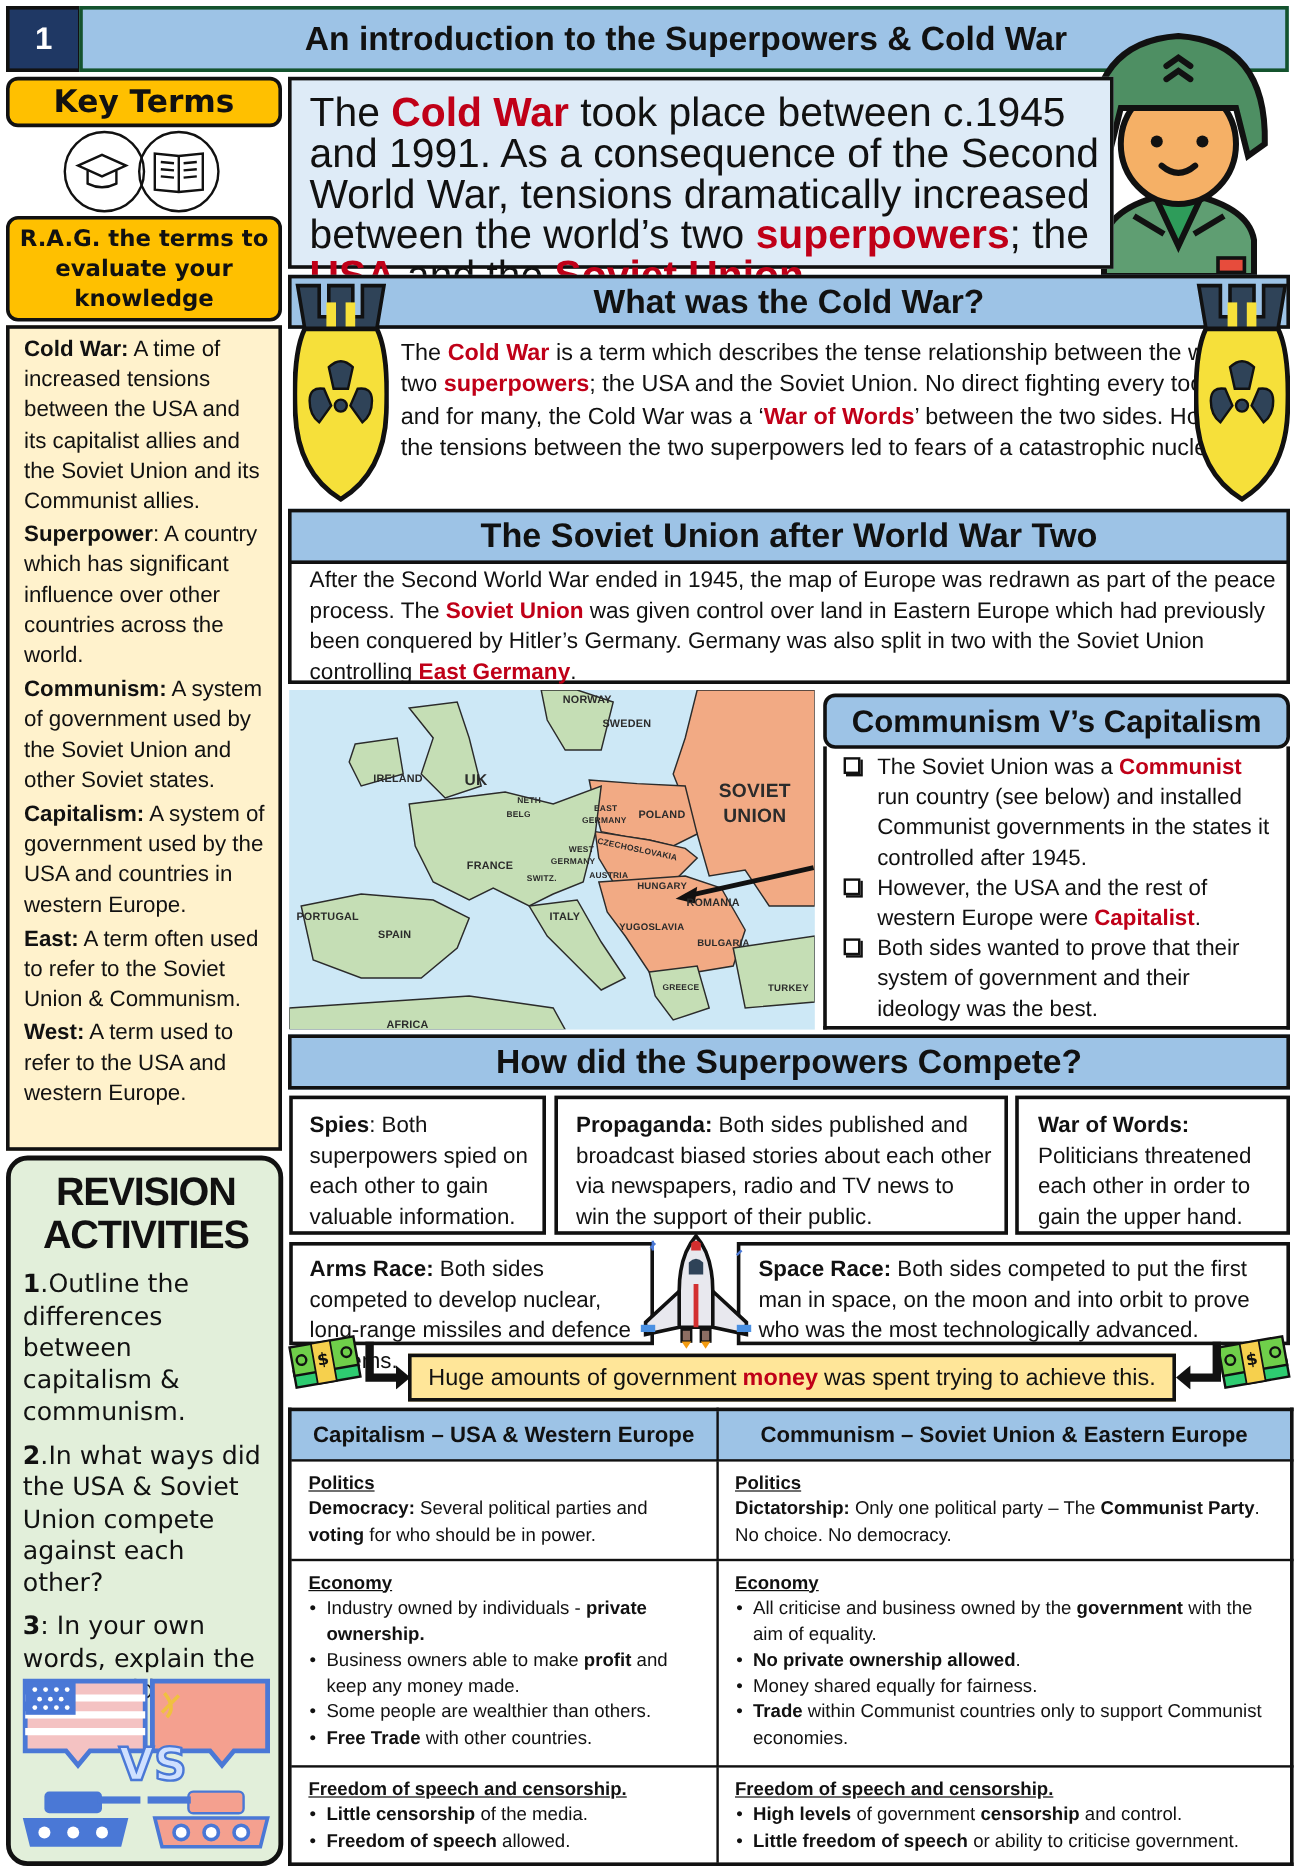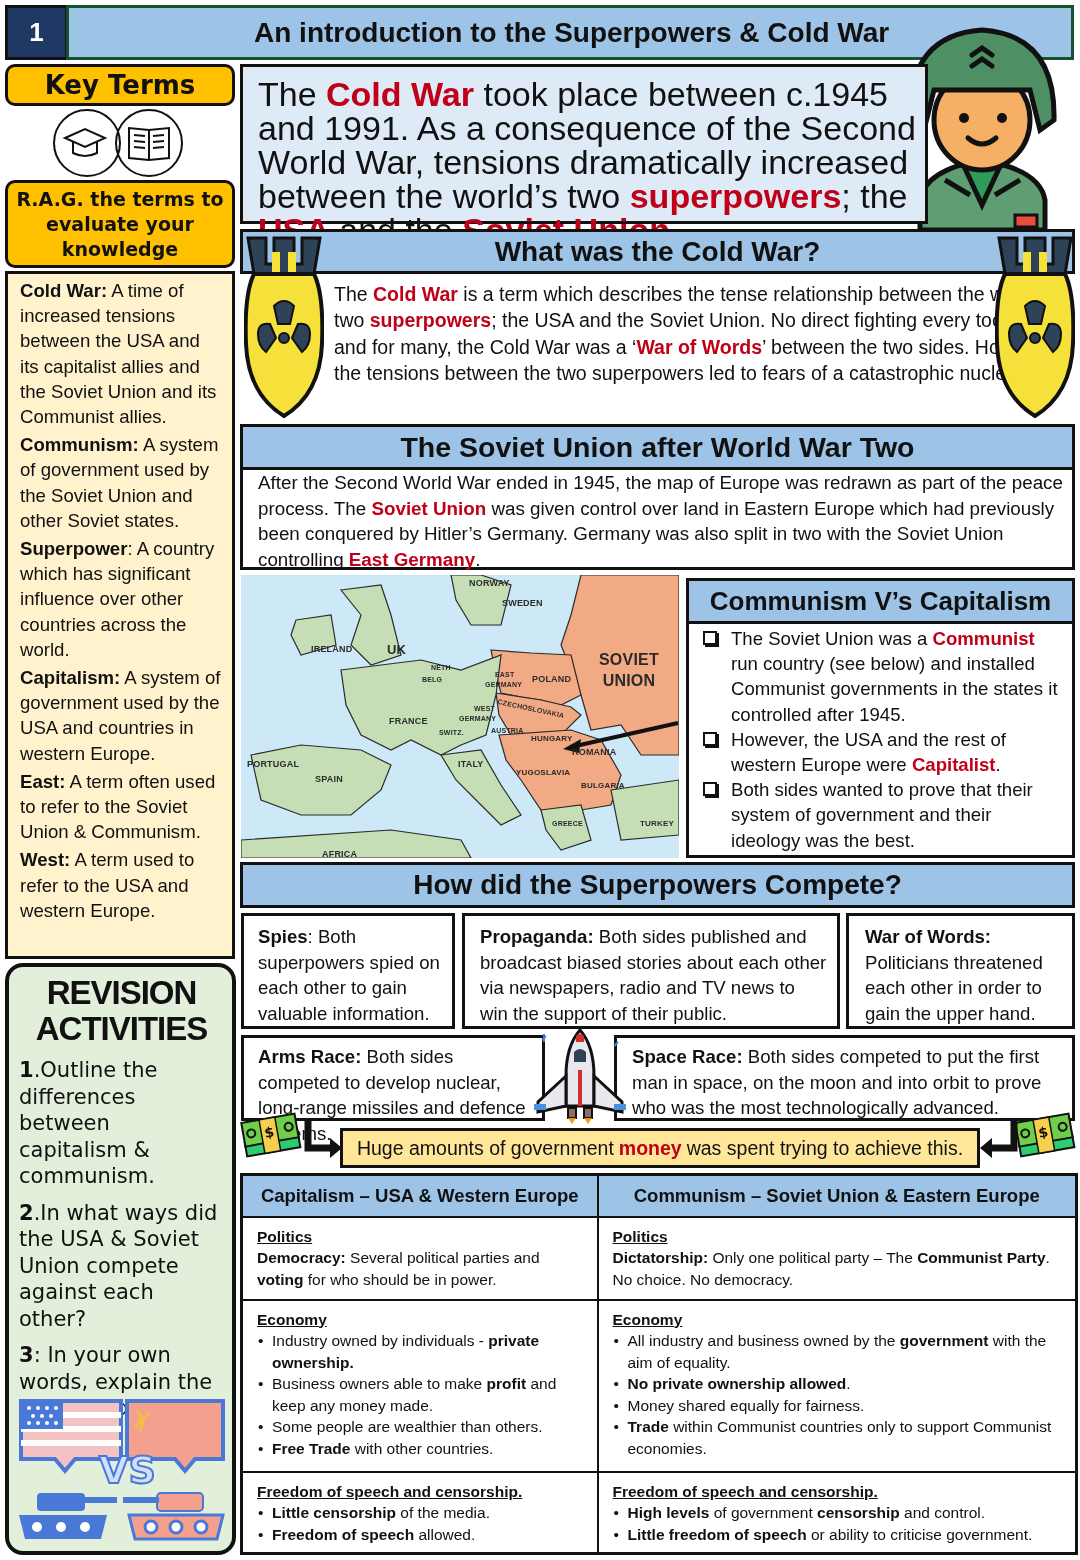--- a/index.html
+++ b/index.html
@@ -37,21 +37,21 @@
   .bomb { width: 80px; height: 185px; }
 
   .h-soviet { left: 240px; top: 424px; width: 835px; height: 46px; font-size: 28.5px; }
   .soviet-body { left: 240px; top: 468px; width: 835px; height: 102px; border: 3px solid #111; border-top: none; padding: 2px 0 0 15px; font-size: 18.8px; line-height: 25.6px; }
 
   
   .map { left: 241px; top: 575px; width: 438px; height: 283px; background: #cde8f6; overflow: hidden; }
   .map-label { position: absolute; font-size: 9px; font-weight: bold; color: #2b2b2b; letter-spacing: 0.2px; }
 
   
-  .h-cvc { left: 686px; top: 578px; width: 389px; height: 46px; font-size: 26px; justify-content: center; }
+  .h-cvc { left: 686px; top: 578px; width: 389px; height: 46px; font-size: 26px; justify-content: center; border-radius: 10px; }
   .cvc-body { left: 686px; top: 622px; width: 389px; height: 236px; border: 3px solid #111; border-top: none; padding: 4px 8px 0 14px; font-size: 18.6px; line-height: 25.2px; }
   .cvc-item { display: flex; }
   .checkbox { flex: 0 0 14px; width: 14px; height: 14px; border: 2px solid #111; margin-top: 5px; margin-right: 14px; box-shadow: 2px 2px 0 #111; background: #fff; }
 
   
   .h-compete { left: 240px; top: 862px; width: 835px; height: 46px; font-size: 28px; }
   .cbox { background: #fff; border: 3px solid #111; font-size: 18.6px; line-height: 25.5px; padding: 8px 10px 0 14px; }
   .c-spies { left: 241px; top: 913px; width: 214px; height: 116px; }
   .c-prop { left: 462px; top: 913px; width: 378px; height: 116px; padding-left: 15px; }
   .c-words { left: 846px; top: 913px; width: 229px; height: 116px; padding-left: 16px; }
@@ -104,22 +104,22 @@
     <path d="M84 20 L84 50 L104 52 L124 50 L124 20 L104 22 Z"></path>
     <path d="M104 22 L104 52"></path>
     <path d="M89 27 L100 28 M89 33 L100 34 M89 39 L100 40 M108 28 L119 27 M108 34 L119 33 M108 40 L119 39"></path>
   </g>
 </svg>
 
 <div class="abs rag-pill">R.A.G. the terms to evaluate your knowledge</div>
 
 <div class="abs terms-box">
   <div class="term"><b>Cold War:</b><span> A time of increased tensions between the USA and its capitalist allies and the Soviet Union and its Communist allies.</span></div>
+  <div class="term"><b>Superpower</b><span>: A country which has significant influence over other countries across the world.</span></div>
   <div class="term"><b>Communism:</b><span> A system of government used by the Soviet Union and other Soviet states.</span></div>
-  <div class="term"><b>Superpower</b><span>: A country which has significant influence over other countries across the world.</span></div>
   <div class="term"><b>Capitalism:</b><span> A system of government used by the USA and countries in western Europe.</span></div>
   <div class="term"><b>East:</b><span> A term often used to refer to the Soviet Union &amp; Communism.</span></div>
   <div class="term"><b>West:</b><span> A term used to refer to the USA and western Europe.</span></div>
 </div>
 
 <div class="abs revision-box">
   <div class="rev-title">
     <div>REVISION</div>
     <div>ACTIVITIES</div>
   </div>
@@ -360,21 +360,21 @@
         <ul>
           <li><span>Industry owned by individuals - </span><span class="b">private ownership.</span></li>
           <li><span>Business owners able to make </span><span class="b">profit</span><span> and keep any money made.</span></li>
           <li><span>Some people are wealthier than others.</span></li>
           <li><span class="b">Free Trade</span><span> with other countries.</span></li>
         </ul>
       </td>
       <td>
         <div class="cell-head">Economy</div>
         <ul>
-          <li><span>All industry and business owned by the </span><span class="b">government</span><span> with the aim of equality.</span></li>
+          <li><span>All criticise and business owned by the </span><span class="b">government</span><span> with the aim of equality.</span></li>
           <li><span class="b">No private ownership allowed</span><span>.</span></li>
           <li><span>Money shared equally for fairness.</span></li>
           <li><span class="b">Trade</span><span> within Communist countries only to support Communist economies.</span></li>
         </ul>
       </td>
     </tr>
     <tr class="r-free">
       <td>
         <div class="cell-head">Freedom of speech and censorship.</div>
         <ul>

